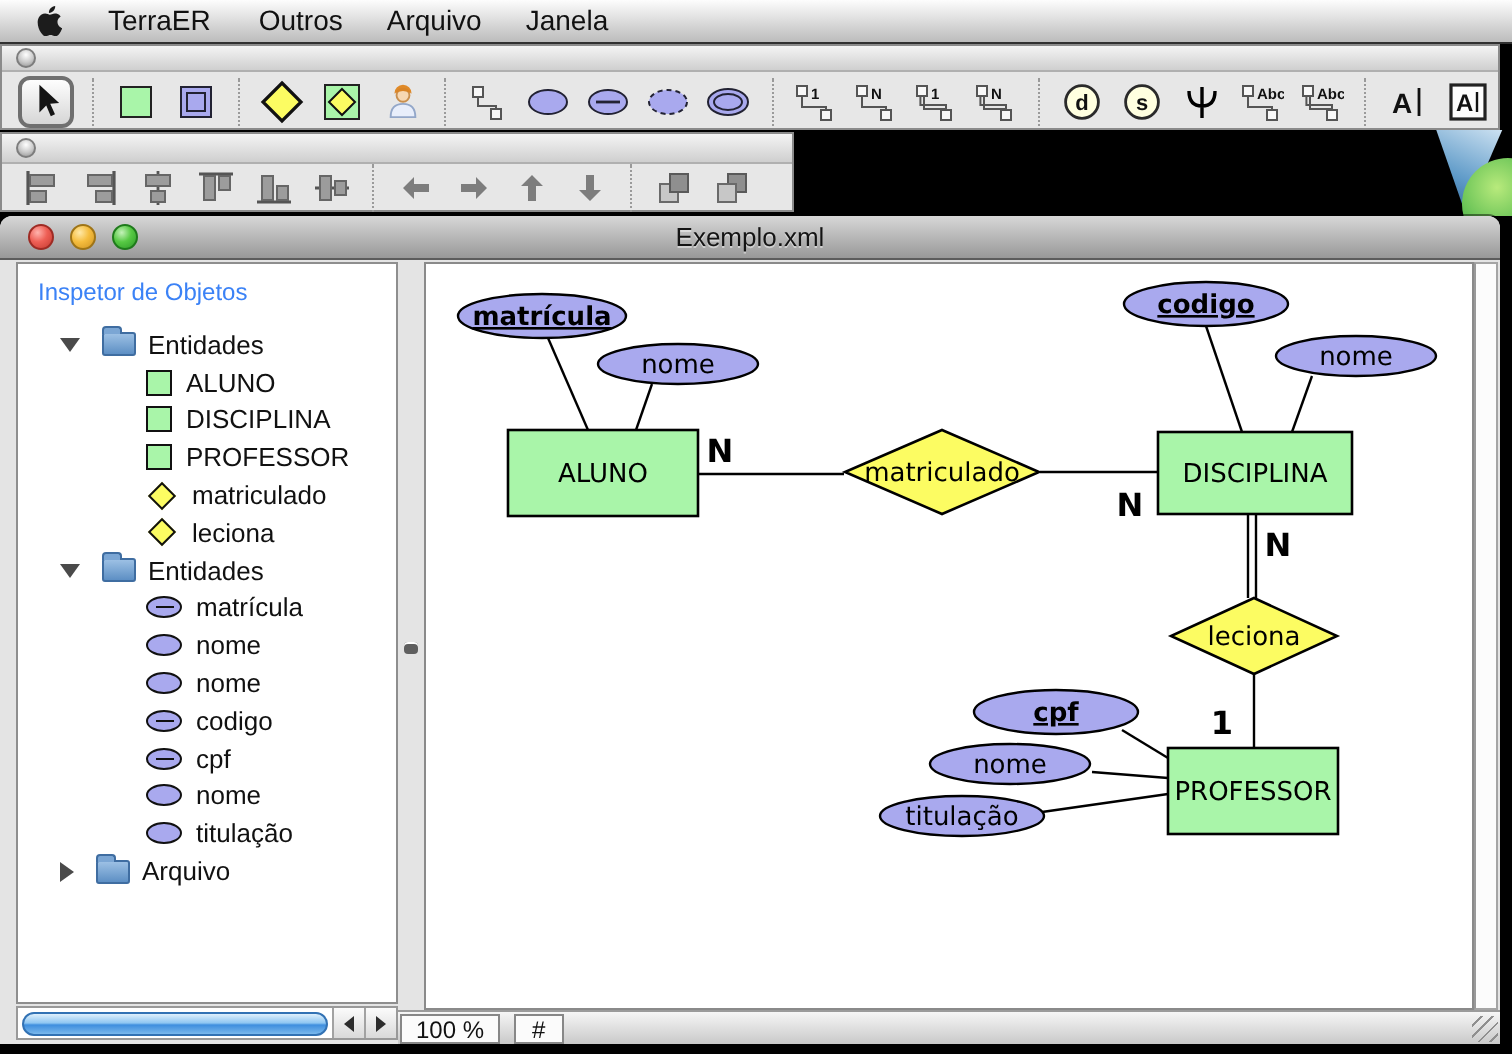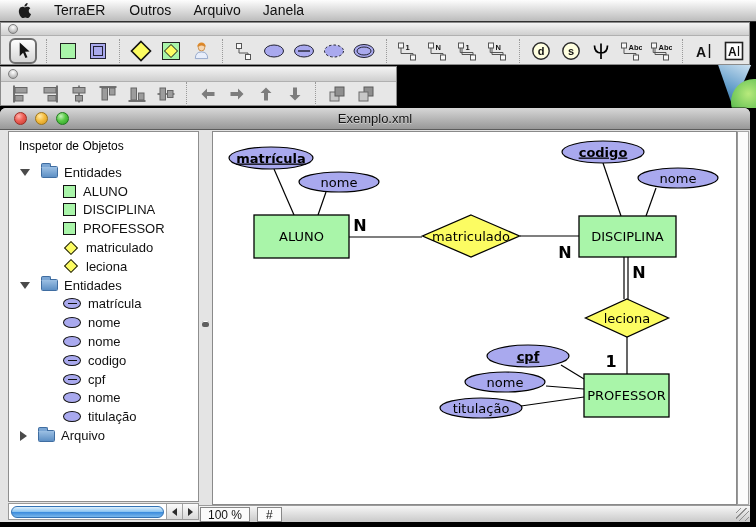--- a/index.html
+++ b/index.html
@@ -58,22 +58,22 @@
   #window-title { position:absolute; left:0; right:0; text-align:center; font-size:13px; color:#141414;
     text-shadow:0 1px 0 rgba(255,255,255,.45); }
   .tl { width:13px; height:13px; border-radius:50%; margin-left:8px; position:relative; z-index:2; }
   .tl.red   { margin-left:14px; background:radial-gradient(circle at 35% 30%, #ffb3ad, #ee5f55 45%, #c33a30); border:1px solid #9e2b24; }
   .tl.yellow{ background:radial-gradient(circle at 35% 30%, #ffe9a8, #f5bd3e 45%, #cf9422); border:1px solid #9e7417; }
   .tl.green { background:radial-gradient(circle at 35% 30%, #c4f2b9, #57c944 45%, #2c9b27); border:1px solid #1f7a1c; }
 
   
   #inspector { position:absolute; left:8px; top:23px; width:191px; height:371px;
     background:#fff; border:1px solid #8e8e8e; overflow:hidden; }
-  #inspector-header { padding:7px 0 0 10px; font-size:12px; color:#000000; }
-  #tree { margin-top:10px; }
+  #inspector-header { padding:7px 0 0 10px; font-size:12px; color:#3b82f6; }
+  #tree { margin-top:10px;margin-left:10px; }
   .trow { display:flex; align-items:center; height:18.8px; font-size:13px; color:#111; }
   .trow .tri { width:0; height:0; margin-left:11px; }
   .tri.exp { border-left:5px solid transparent; border-right:5px solid transparent; border-top:7px solid #4a4a4a; }
   .tri.col { border-top:5px solid transparent; border-bottom:5px solid transparent; border-left:7px solid #4a4a4a; }
   .folder-icon { width:17px; height:12px; margin-left:11px; position:relative; border-radius:1.5px;
     background:linear-gradient(#9cc0e4,#5d8fc4); border:1px solid #3f6da1; }
   .folder-icon::before { content:""; position:absolute; left:-1px; top:-4px; width:8px; height:3px;
     background:#7ba6d4; border:1px solid #3f6da1; border-bottom:none; border-radius:2px 2px 0 0; }
   .folder-label { margin-left:6px; }
   .leaf { padding-left:54px; }

